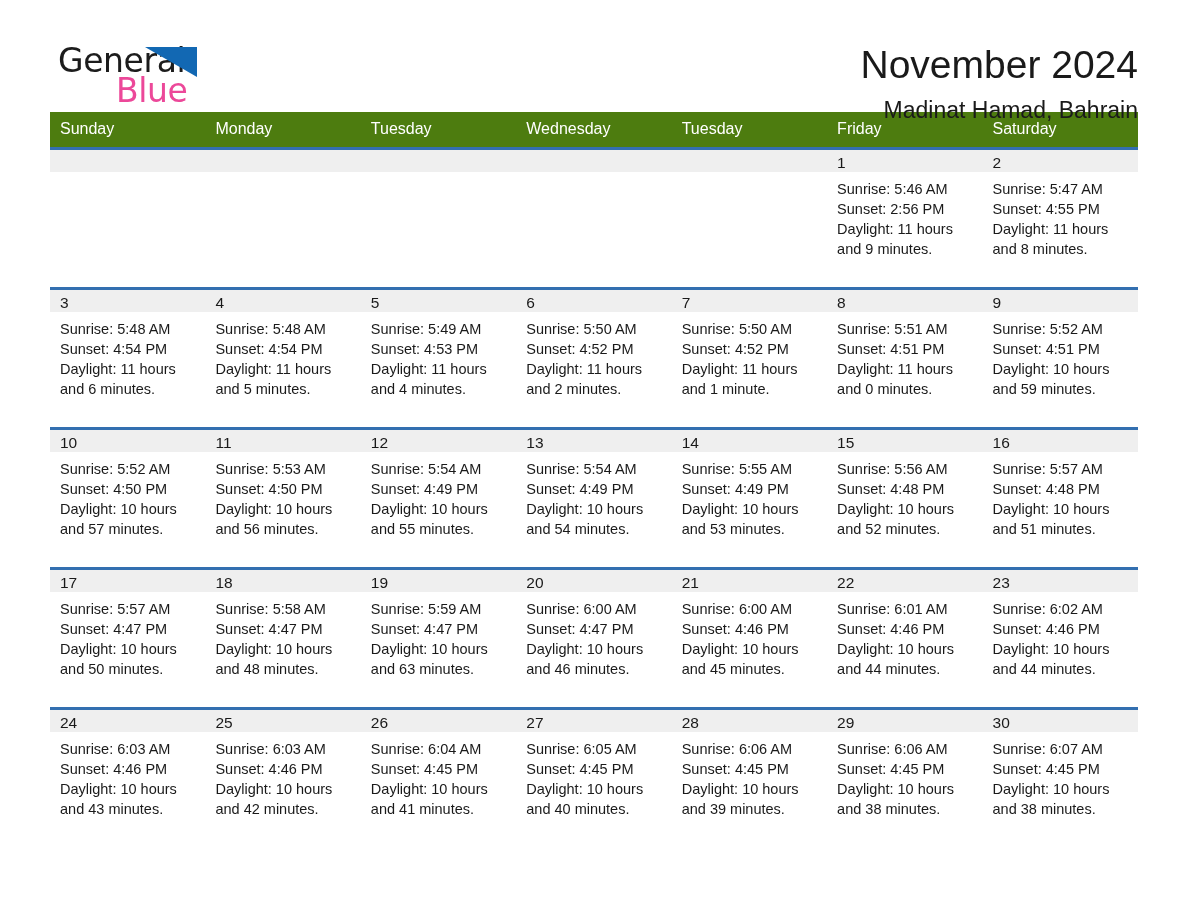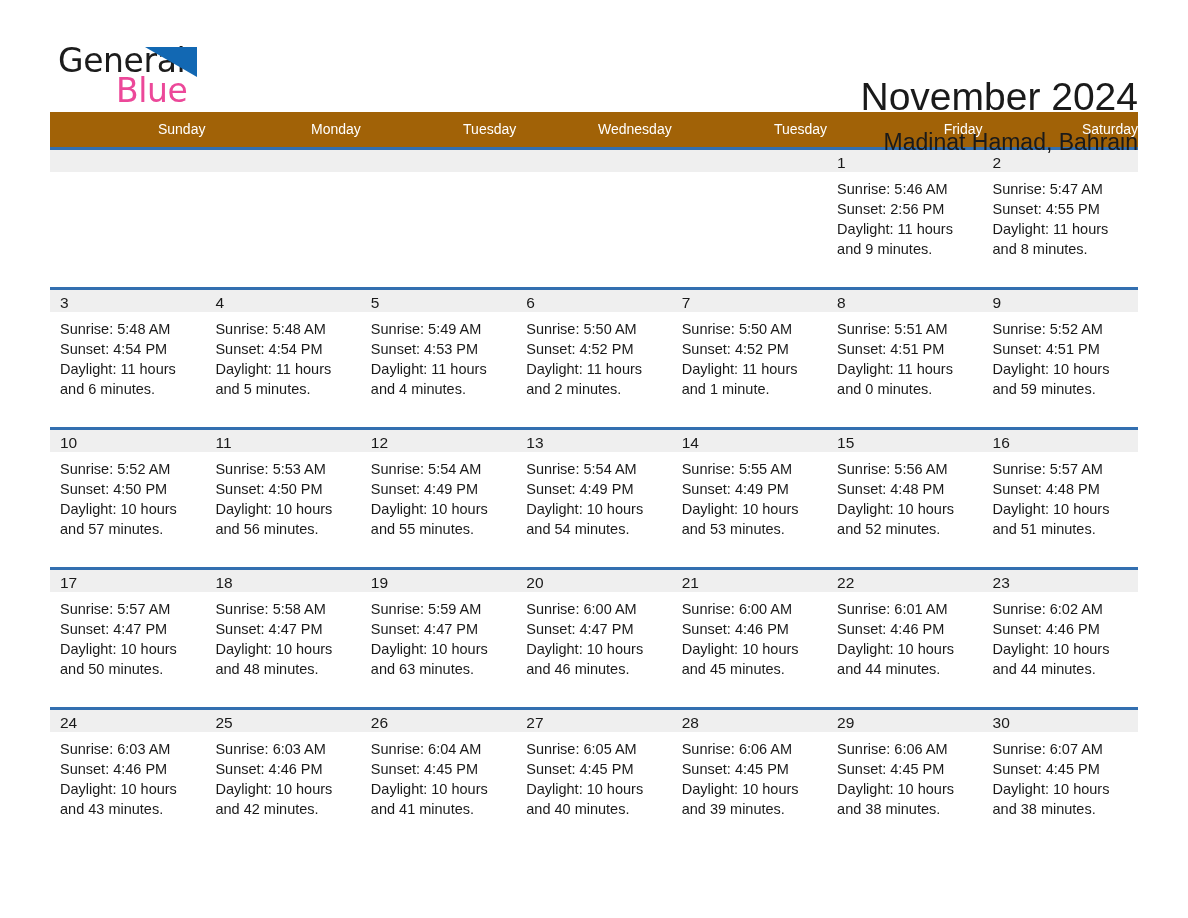--- a/index.html
+++ b/index.html
@@ -69,43 +69,42 @@
     text-align: right;
     padding-top: 0;
   }
   .month-title {
     font-size: 39px;
     font-weight: 400;
     color: #1a1a1a;
     letter-spacing: 0px;
     line-height: 46px;
     white-space: nowrap;
-    margin-top: 32px;
   }
   .location {
     margin-top: 8px;
     font-size: 23px;
     font-weight: 400;
     color: #1a1a1a;
     line-height: 28px;
     white-space: nowrap;
   }
 
   
   .calendar {
     width: 1088px;
     border-collapse: collapse;
     table-layout: fixed;
   }
   .dow-row th {
-    background: #a16207;
+    background: #4d7c0f;
     color: #ffffff;
-    font-size: 14px;
+    font-size: 16px;
     font-weight: 400;
-    text-align: right;
+    text-align: left;
     padding: 8px 0 9px 10px;
     line-height: 18px;
     border: none;
   }
 
   .week {
     
   }
   .day-cell {
     vertical-align: top;

